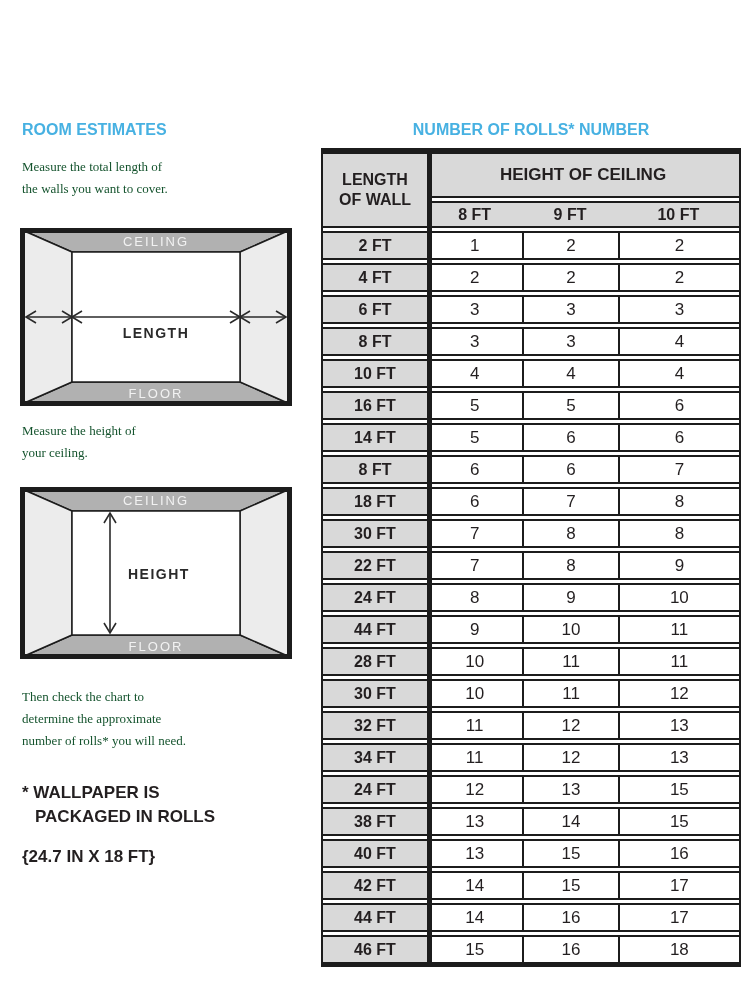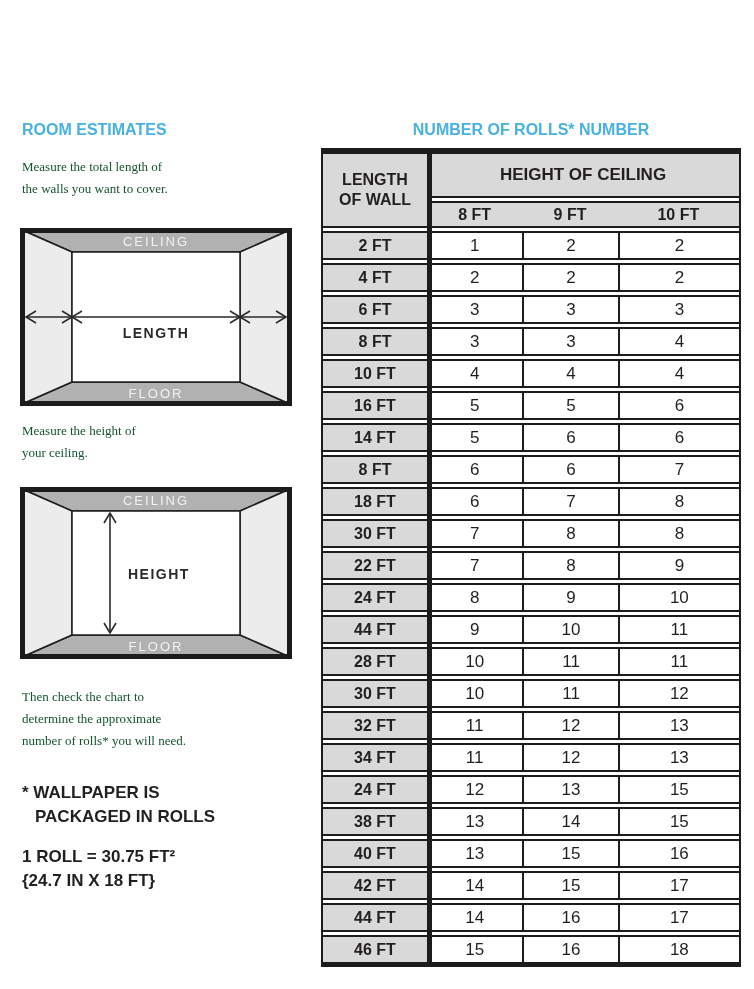--- a/index.html
+++ b/index.html
@@ -116,21 +116,20 @@
   <div class="step step3">Then check the chart to
 determine the approximate
 number of rolls* you will need.</div>
 
   <div class="footnote">
     <div>* WALLPAPER IS</div>
     <div class="indent">PACKAGED IN ROLLS</div>
   </div>
 
   <div class="roll-info">
-    <div>1 ROLL = 30.75 FT²</div>
     <div>{24.7 IN X 18 FT}</div>
   </div>
 
   <div class="section-heading h-rolls">NUMBER OF ROLLS* NUMBER</div>
 
   <div class="table-wrap">
     <table>
       <thead>
         <tr>
           <th class="col1" rowspan="2">LENGTH

